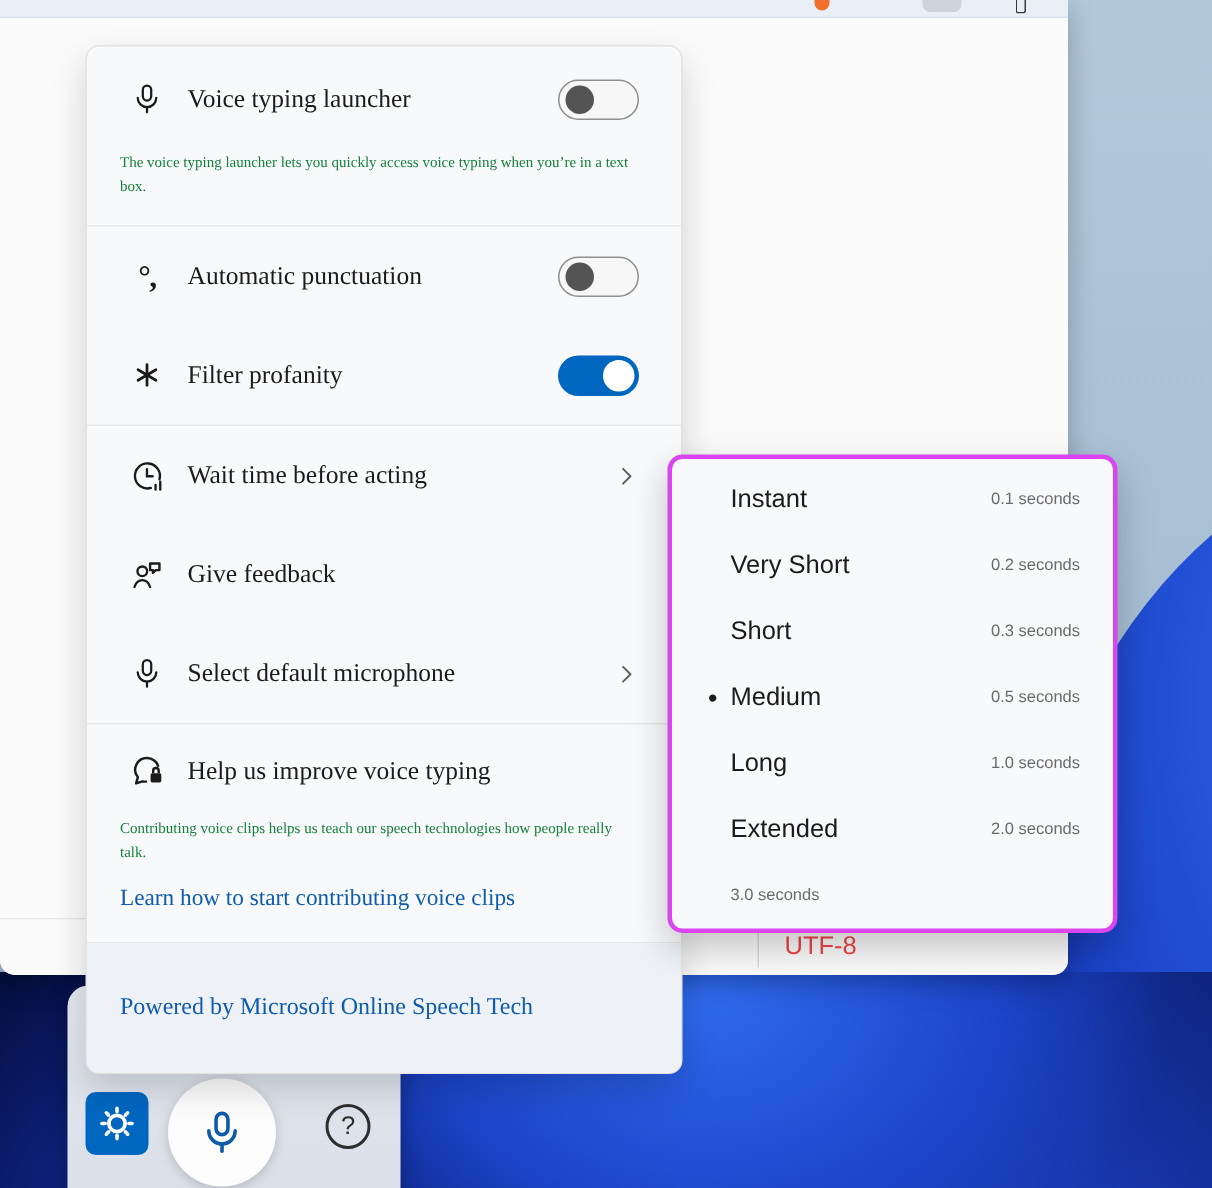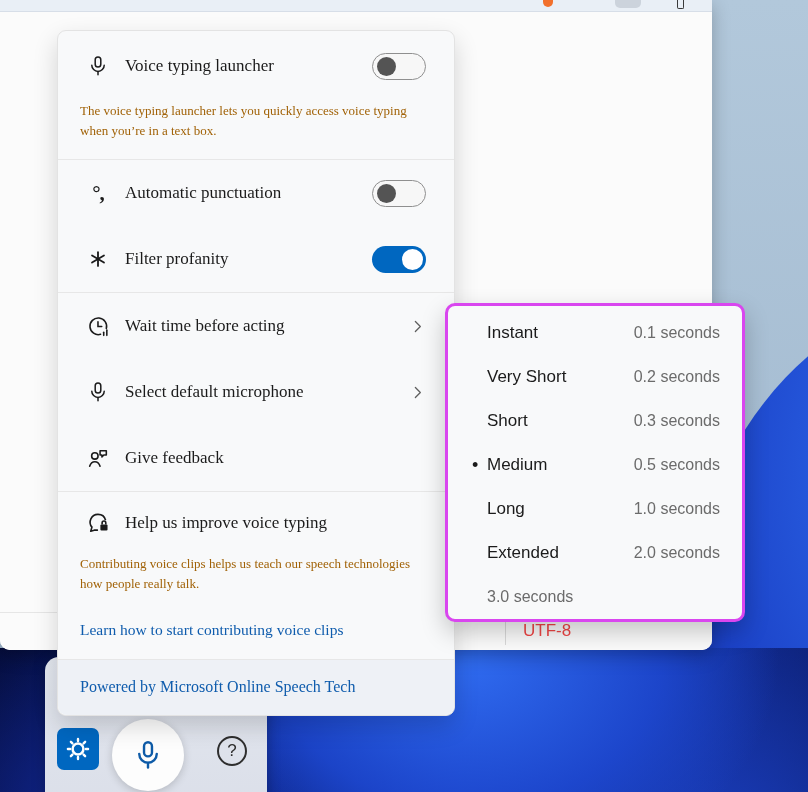--- a/index.html
+++ b/index.html
@@ -46,43 +46,43 @@
     border:2px solid #2e2e2e; border-radius:50%; display:flex; align-items:center; justify-content:center;
     font-size:17px; color:#2e2e2e; cursor:pointer; background:transparent; }
 
   
   .flyout { position:absolute; left:57px; top:30px; width:398px; height:686px;
     background:#f8f9fa; border:1px solid #e3e3e3; border-radius:9px;
     box-shadow:0 10px 24px rgba(0,0,0,.16); display:flex; flex-direction:column;font-family:Liberation Serif, serif; }
   .fly-row { display:flex; align-items:center; height:66px; padding:0 28px 0 25px; cursor:pointer; }
   .fly-icon { width:30px; height:26px; display:flex; align-items:center; justify-content:center; flex:none; color:#1b1b1b; }
   .fly-label { margin-left:12px; font-size:17px; color:#1b1b1b; flex:1; }
-  .fly-desc { padding:0 30px 18px 22px; font-size:13px; line-height:1.55; color:#a16207; }
+  .fly-desc { padding:0 30px 18px 22px; font-size:10px; line-height:1.55; color:#15803d; }
   .separator { height:1px; background:#e7e7e7; flex:none; }
   .punct-glyph { font-size:21px; font-weight:600; letter-spacing:-1px; color:#1b1b1b; line-height:1; }
   .chevron { flex:none; display:flex; }
-  .fly-link { display:block; padding:4px 30px 20px 22px; font-size:15.5px; color:#0f5cad; text-decoration:none; cursor:pointer;margin-top:12px; }
+  .fly-link { display:block; padding:4px 30px 20px 22px; font-size:15.5px; color:#0f5cad; text-decoration:none; cursor:pointer; }
   .fly-footer { flex:1; background:#eef1f6; border-radius:0 0 9px 9px; display:flex; align-items:center; }
   .footer-link { padding-left:22px; font-size:16px; color:#0f5cad; text-decoration:none; cursor:pointer; }
 
   
   .toggle { position:relative; width:54px; height:27px; border-radius:14px; flex:none; cursor:pointer; }
   .toggle.off { background:#f7f7f7; border:1px solid #8f8f8f; }
   .toggle.off .knob { position:absolute; left:4px; top:3px; width:19px; height:19px; border-radius:50%; background:#545454; }
   .toggle.on { background:#0067c0; }
   .toggle.on .knob { position:absolute; right:3px; top:3px; width:21px; height:21px; border-radius:50%; background:#ffffff; }
 
   
   .submenu { position:absolute; left:445px; top:303px; width:300px; height:319px;
     background:#f8f9fa; border:3px solid #d946ef; border-radius:10px;
     box-shadow:0 10px 24px rgba(0,0,0,.22); padding:5px 0; }
   .sub-row { display:flex; align-items:center; height:44px; cursor:pointer; }
   .sub-marker { width:39px; padding-left:24px; font-size:18px; color:#1b1b1b; flex:none; }
   .sub-label { font-size:17px; color:#1b1b1b; flex:1; }
-  .sub-value { padding-right:22px; font-size:16px; color:#6b6b6b; }
+  .sub-value { padding-right:22px; font-size:11px; color:#6b6b6b; }
 </style>
 </head>
 <body>
 
 <div class="screen">
 
   <div class="wallpaper">
     <div class="wp-bloom"></div>
     <div class="wp-bottom"></div>
   </div>
@@ -182,42 +182,42 @@
       </span>
       <span class="fly-label">Wait time before acting</span>
       <span class="chevron">
         <svg width="17" height="17" viewBox="0 0 24 24" fill="none" stroke="#5f5f5f" stroke-width="1.8" stroke-linecap="round" stroke-linejoin="round">
           <polyline points="9,5 16,12 9,19"></polyline>
         </svg>
       </span>
     </div>
     <div class="fly-row">
       <span class="fly-icon">
+        <svg width="25" height="25" viewBox="0 0 24 24" fill="none" stroke="#1b1b1b" stroke-width="1.5" stroke-linecap="round" stroke-linejoin="round">
+          <circle cx="8.5" cy="9.5" r="3.1"></circle>
+          <path d="M3.5 19.5c.9-3 2.8-4.4 5-4.4s4.1 1.4 5 4.4"></path>
+          <path d="M13.5 4.5h6v4.2h-2.4l-1.8 1.8V8.7h-1.8z"></path>
+        </svg>
+      </span>
+      <span class="fly-label">Give feedback</span>
+    </div>
+    <div class="fly-row">
+      <span class="fly-icon">
         <svg width="24" height="24" viewBox="0 0 24 24" fill="none" stroke="#1b1b1b" stroke-width="1.5" stroke-linecap="round">
           <rect x="9.2" y="3" width="5.6" height="10" rx="2.8"></rect>
           <path d="M5.8 11.2a6.2 6.2 0 0 0 12.4 0"></path>
           <line x1="12" y1="17.6" x2="12" y2="20.8"></line>
         </svg>
       </span>
       <span class="fly-label">Select default microphone</span>
       <span class="chevron">
         <svg width="17" height="17" viewBox="0 0 24 24" fill="none" stroke="#5f5f5f" stroke-width="1.8" stroke-linecap="round" stroke-linejoin="round">
           <polyline points="9,5 16,12 9,19"></polyline>
         </svg>
       </span>
-    </div>
-    <div class="fly-row">
-      <span class="fly-icon">
-        <svg width="25" height="25" viewBox="0 0 24 24" fill="none" stroke="#1b1b1b" stroke-width="1.5" stroke-linecap="round" stroke-linejoin="round">
-          <circle cx="8.5" cy="9.5" r="3.1"></circle>
-          <path d="M3.5 19.5c.9-3 2.8-4.4 5-4.4s4.1 1.4 5 4.4"></path>
-          <path d="M13.5 4.5h6v4.2h-2.4l-1.8 1.8V8.7h-1.8z"></path>
-        </svg>
-      </span>
-      <span class="fly-label">Give feedback</span>
     </div>
 
     <div class="separator"></div>
 
     <div class="fly-row" style="height:62px;">
       <span class="fly-icon">
         <svg width="26" height="26" viewBox="0 0 24 24" fill="none" stroke="#1b1b1b" stroke-width="1.5" stroke-linejoin="round">
           <path d="M12 4a7.2 7.2 0 0 0-5.6 11.8L5.3 19.6l3.9-1.2A7.2 7.2 0 0 0 12 18.4"></path>
           <path d="M12 4a7.2 7.2 0 0 1 7 5.4"></path>
           <rect x="14.2" y="13.4" width="6.6" height="5.6" rx="1" fill="#1b1b1b" stroke="none"></rect>

